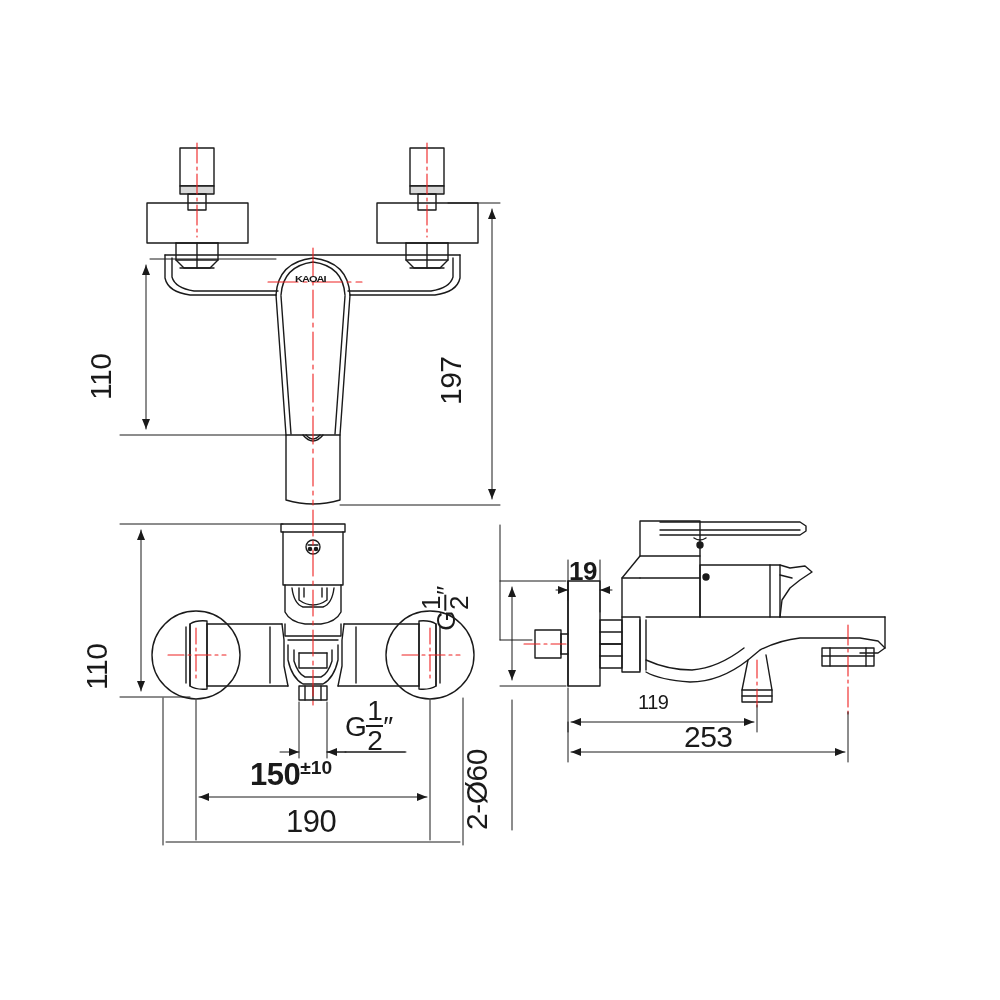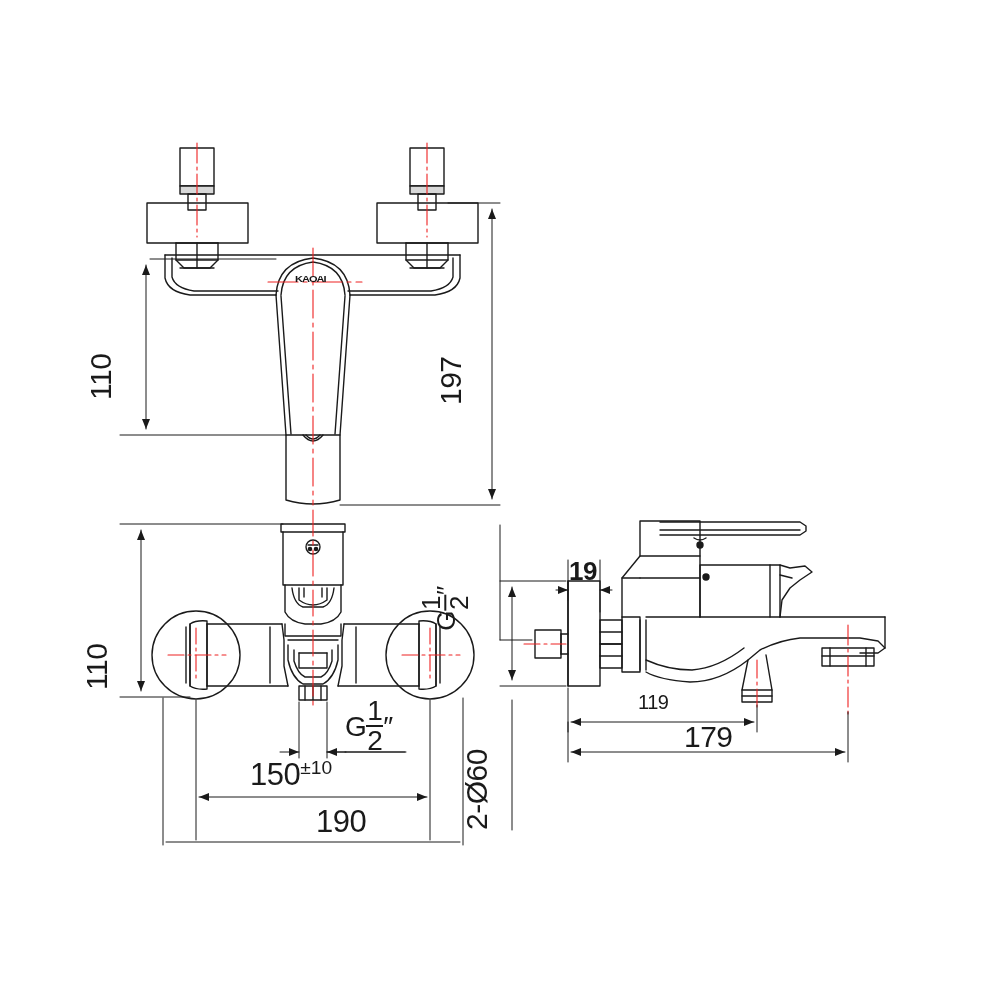--- a/index.html
+++ b/index.html
@@ -358,25 +358,25 @@
   </div>
 
   <div class="lbl lbl-rot" style="left:466px; top:375px; font-size:30px; transform:rotate(-90deg); transform-origin:left bottom;">
     <span>197</span>
   </div>
 
   <div class="lbl lbl-rot" style="left:112px; top:660px; font-size:30px; transform:rotate(-90deg); transform-origin:left bottom;">
     <span>110</span>
   </div>
 
-  <div class="lbl" style="left:250px; top:758px; font-size:31px;">
+  <div class="lbl" style="left:250px; top:758px; font-size:31px;font-weight:bold;">
     <span>150</span><span class="sup">±10</span>
   </div>
 
-  <div class="lbl" style="left:286px; top:806px; font-size:31px;margin-left:30px;">
+  <div class="lbl" style="left:286px; top:806px; font-size:31px;">
     <span>190</span>
   </div>
 
   <div class="lbl" style="left:345px; top:700px; font-size:28px;">
     <span>G</span><span class="frac"><span class="num">1</span><span class="den">2</span></span><span>″</span>
   </div>
 
   <div class="lbl lbl-rot" style="left:492px; top:800px; font-size:30px; transform:rotate(-90deg); transform-origin:left bottom;">
     <span>2-Ø60</span>
   </div>
@@ -387,20 +387,20 @@
 
   <div class="lbl" style="left:569px; top:558px; font-size:26px;font-weight:bold;">
     <span>19</span>
   </div>
 
   <div class="lbl" style="left:638px; top:692px; font-size:20px;">
     <span>119</span>
   </div>
 
   <div class="lbl" style="left:684px; top:722px; font-size:30px;">
-    <span>179</span>
+    <span>253</span>
   </div>
 
   <div class="logo" style="left:295px; top:273px;">
     <span>KAOAI</span>
   </div>
 
 </div>
 
 </body></html>

